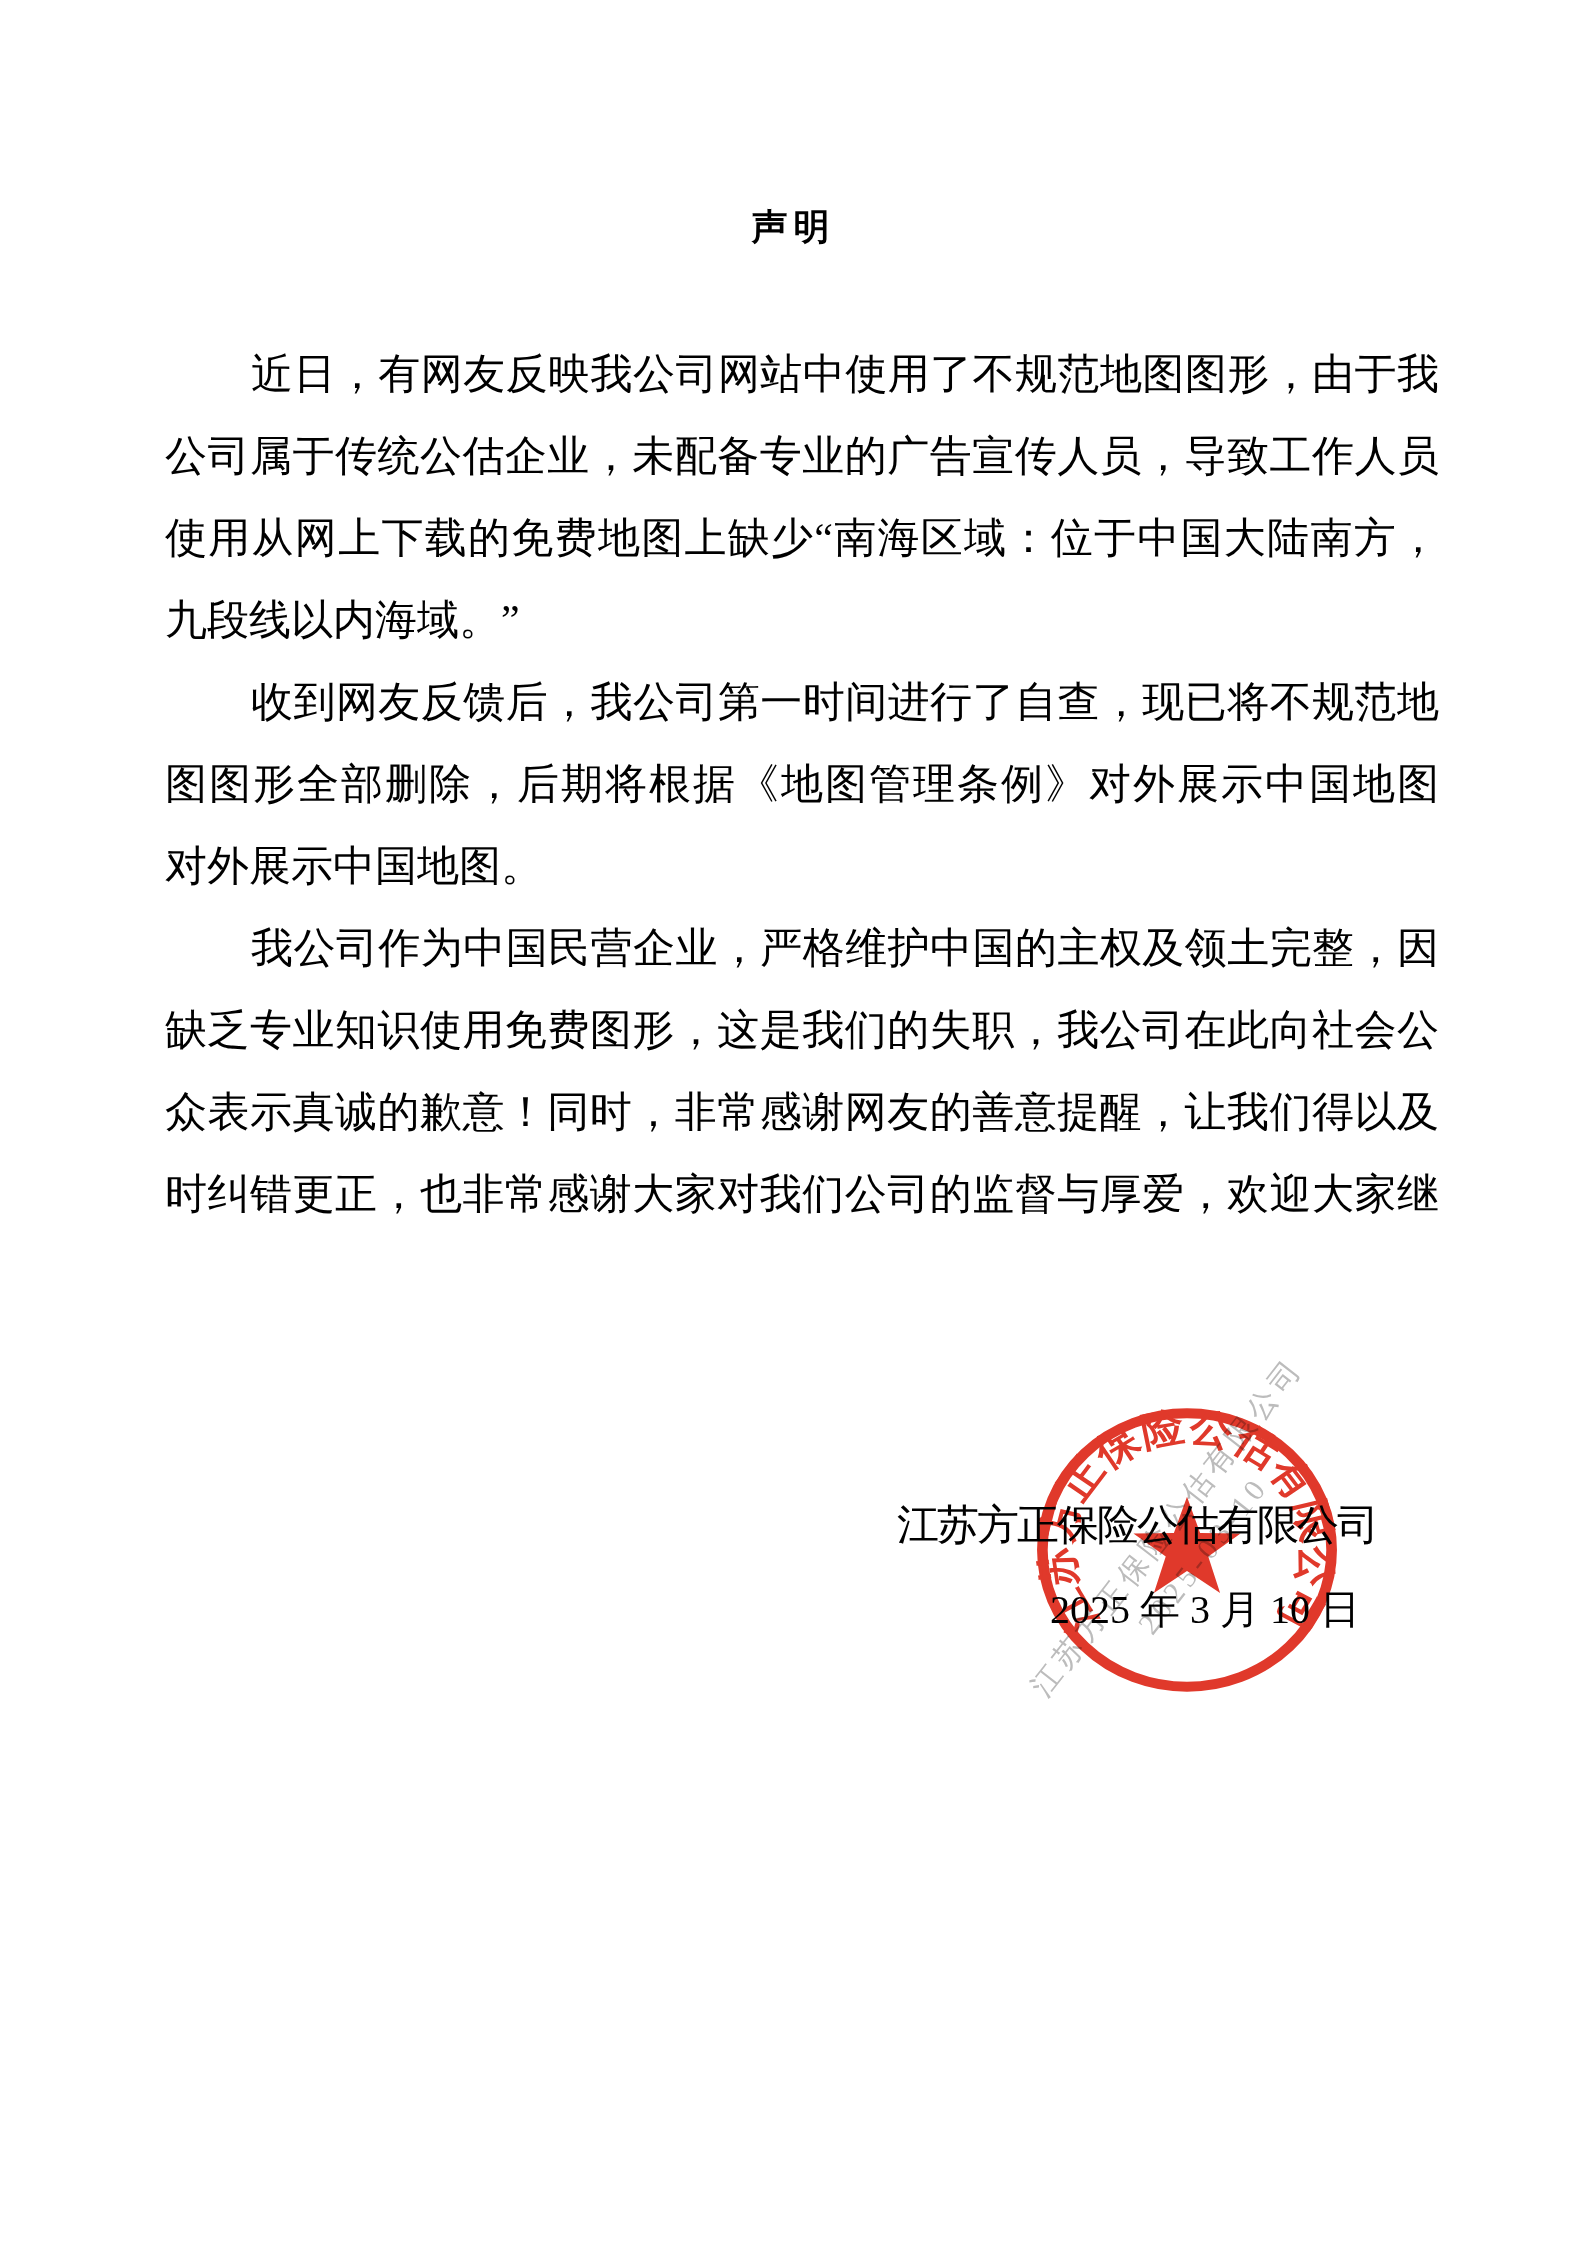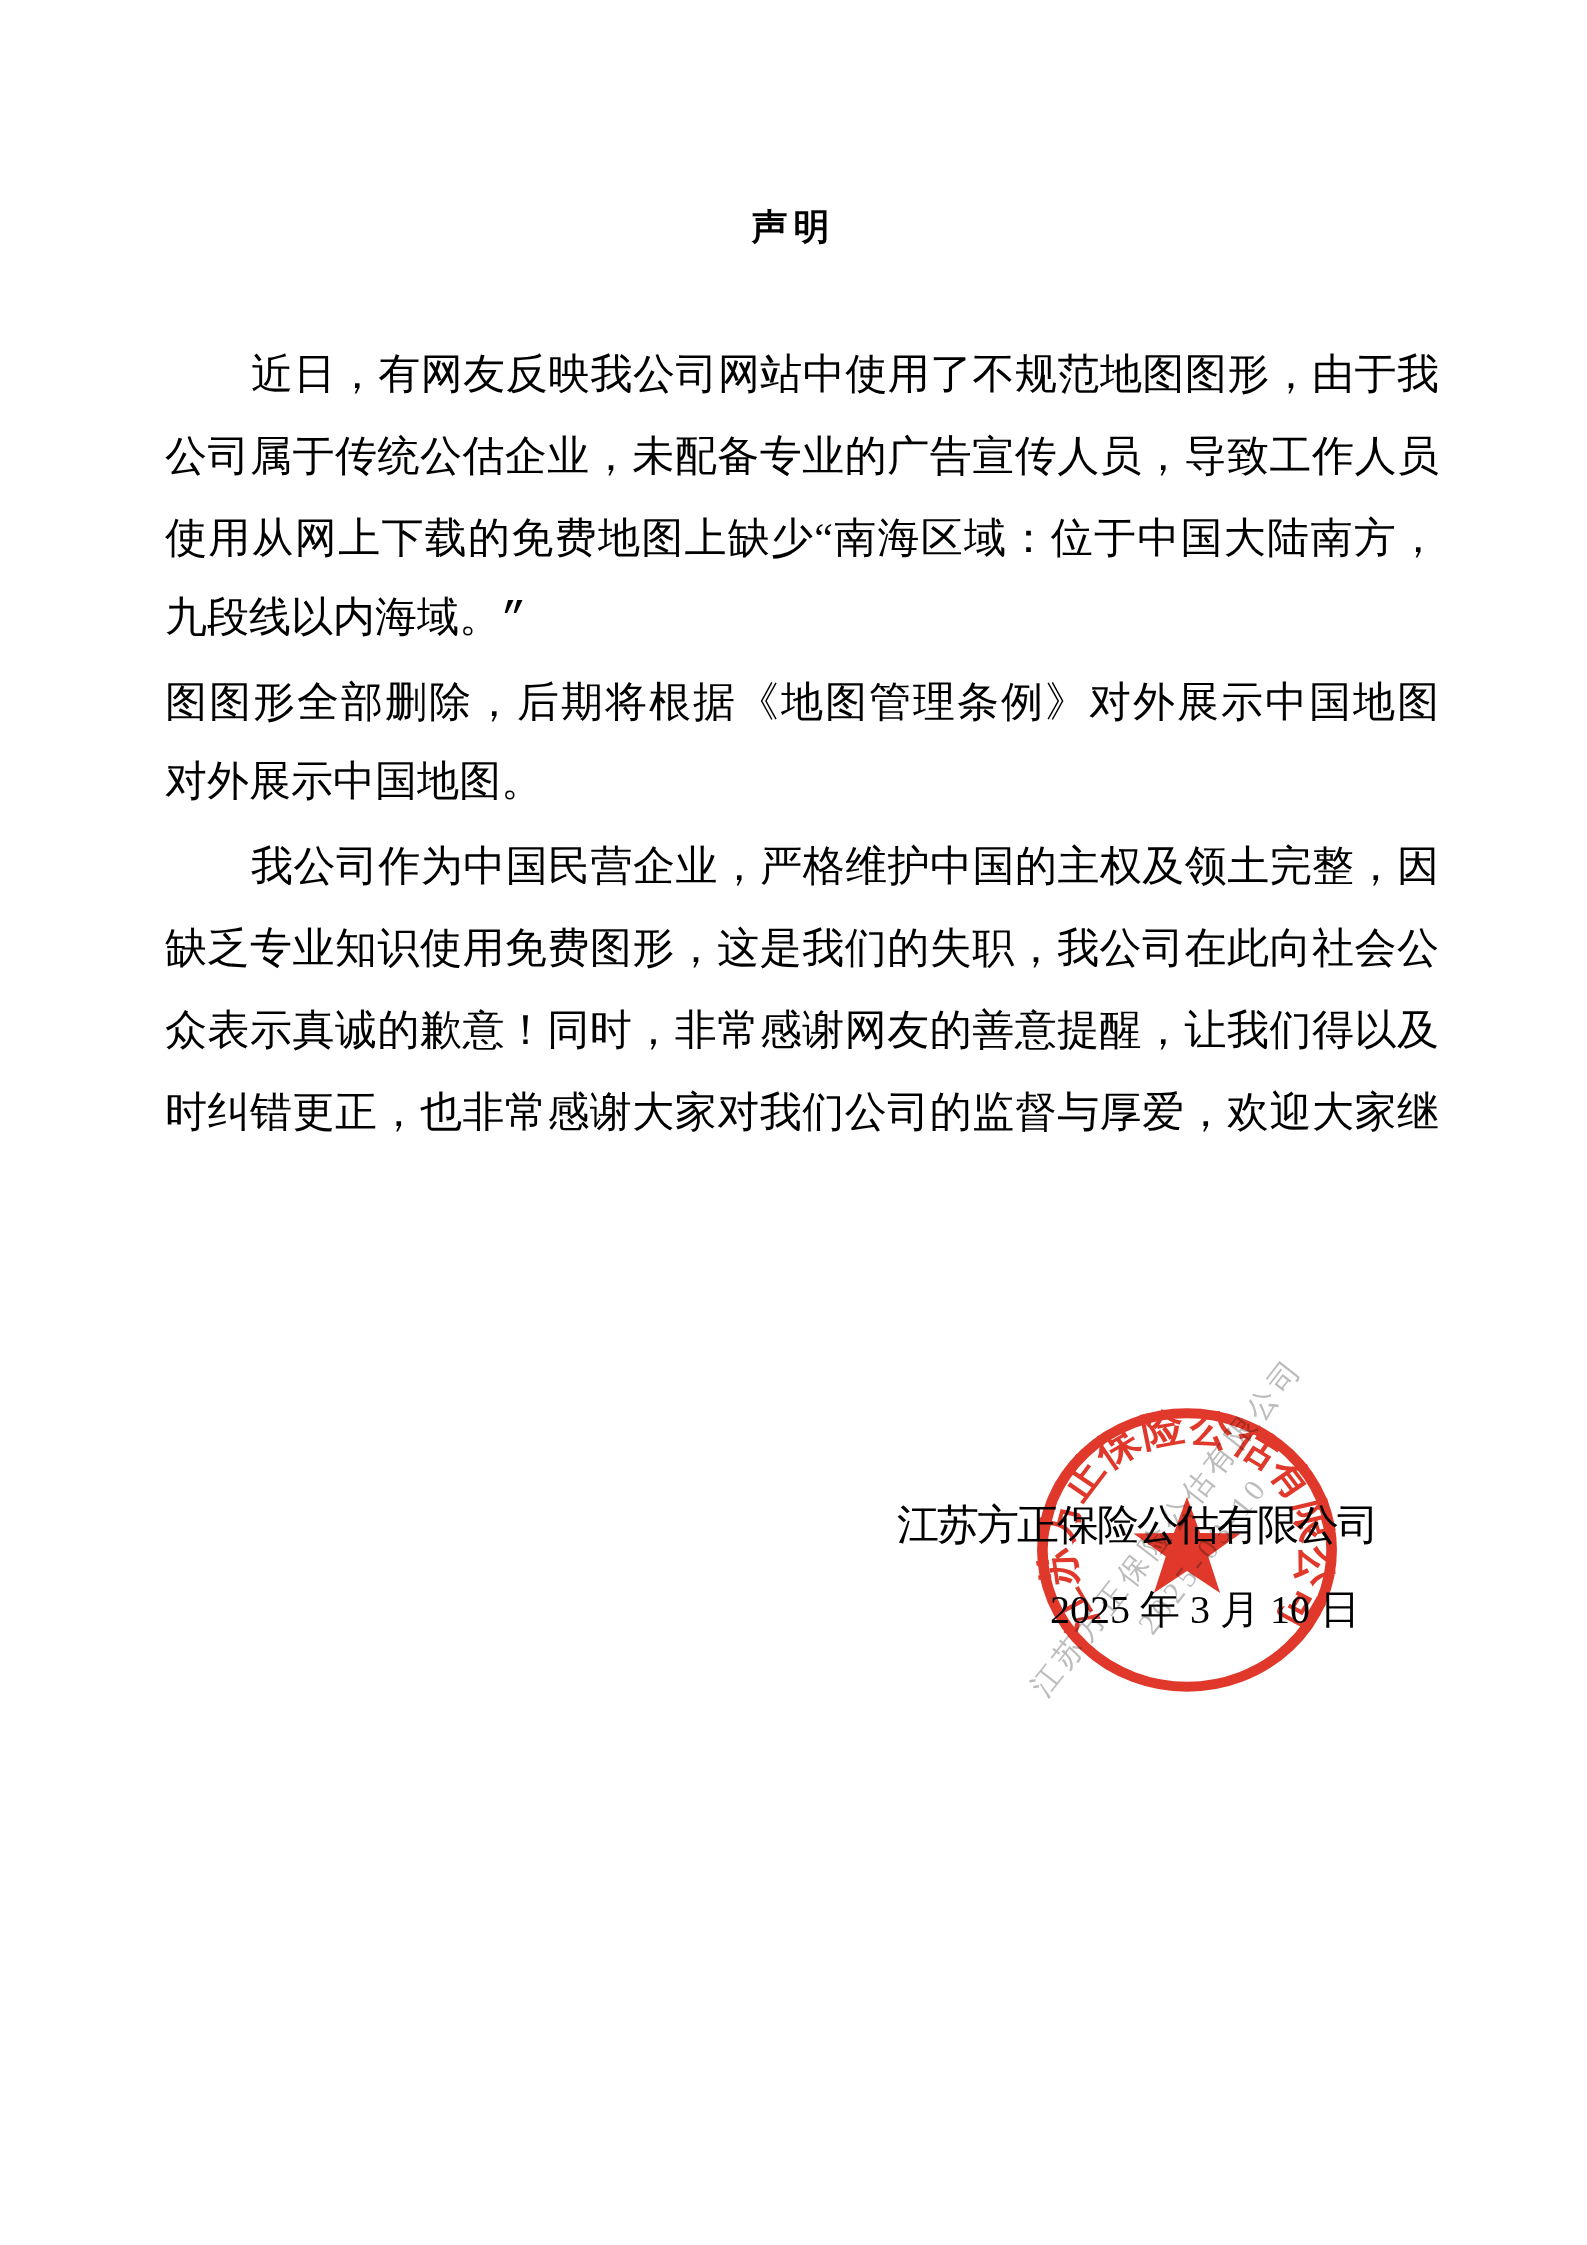--- a/index.html
+++ b/index.html
@@ -28,21 +28,21 @@
     z-index: 2;
   }
   .line {
     height: 82px;
     line-height: 82px;
     font-size: 42px;
     text-align: justify;
     text-align-last: justify;
     white-space: nowrap;
   }
-  .line.end { text-align-last: left; font-family: Liberation Mono, monospace; }
+  .line.end { text-align-last: left; }
   .line.indent { text-indent: 86px; }
   #signature-company {
     position: absolute;
     left: 897px; top: 1497px;
     font-size: 42px;
     letter-spacing: -2px;
     z-index: 2;
     white-space: nowrap;
   }
   #signature-date {
@@ -77,20 +77,21 @@
 
 <div id="page">
 
   <div id="doc-title">声明</div>
 
   <div id="body-text">
       <div class="line indent">近日，有网友反映我公司网站中使用了不规范地图图形，由于我</div>
       <div class="line">公司属于传统公估企业，未配备专业的广告宣传人员，导致工作人员</div>
       <div class="line">使用从网上下载的免费地图上缺少“南海区域：位于中国大陆南方，</div>
       <div class="line end">九段线以内海域。”</div>
+      <div class="line indent">收到网友反馈后，我公司第一时间进行了自查，现已将不规范地</div>
       <div class="line">图图形全部删除，后期将根据《地图管理条例》对外展示中国地图</div>
       <div class="line end">对外展示中国地图。</div>
       <div class="line indent">我公司作为中国民营企业，严格维护中国的主权及领土完整，因</div>
       <div class="line">缺乏专业知识使用免费图形，这是我们的失职，我公司在此向社会公</div>
       <div class="line">众表示真诚的歉意！同时，非常感谢网友的善意提醒，让我们得以及</div>
       <div class="line">时纠错更正，也非常感谢大家对我们公司的监督与厚爱，欢迎大家继</div>
     </div>
 
   <div id="seal-watermark">
     <div>江苏方正保险公估有限公司</div>

